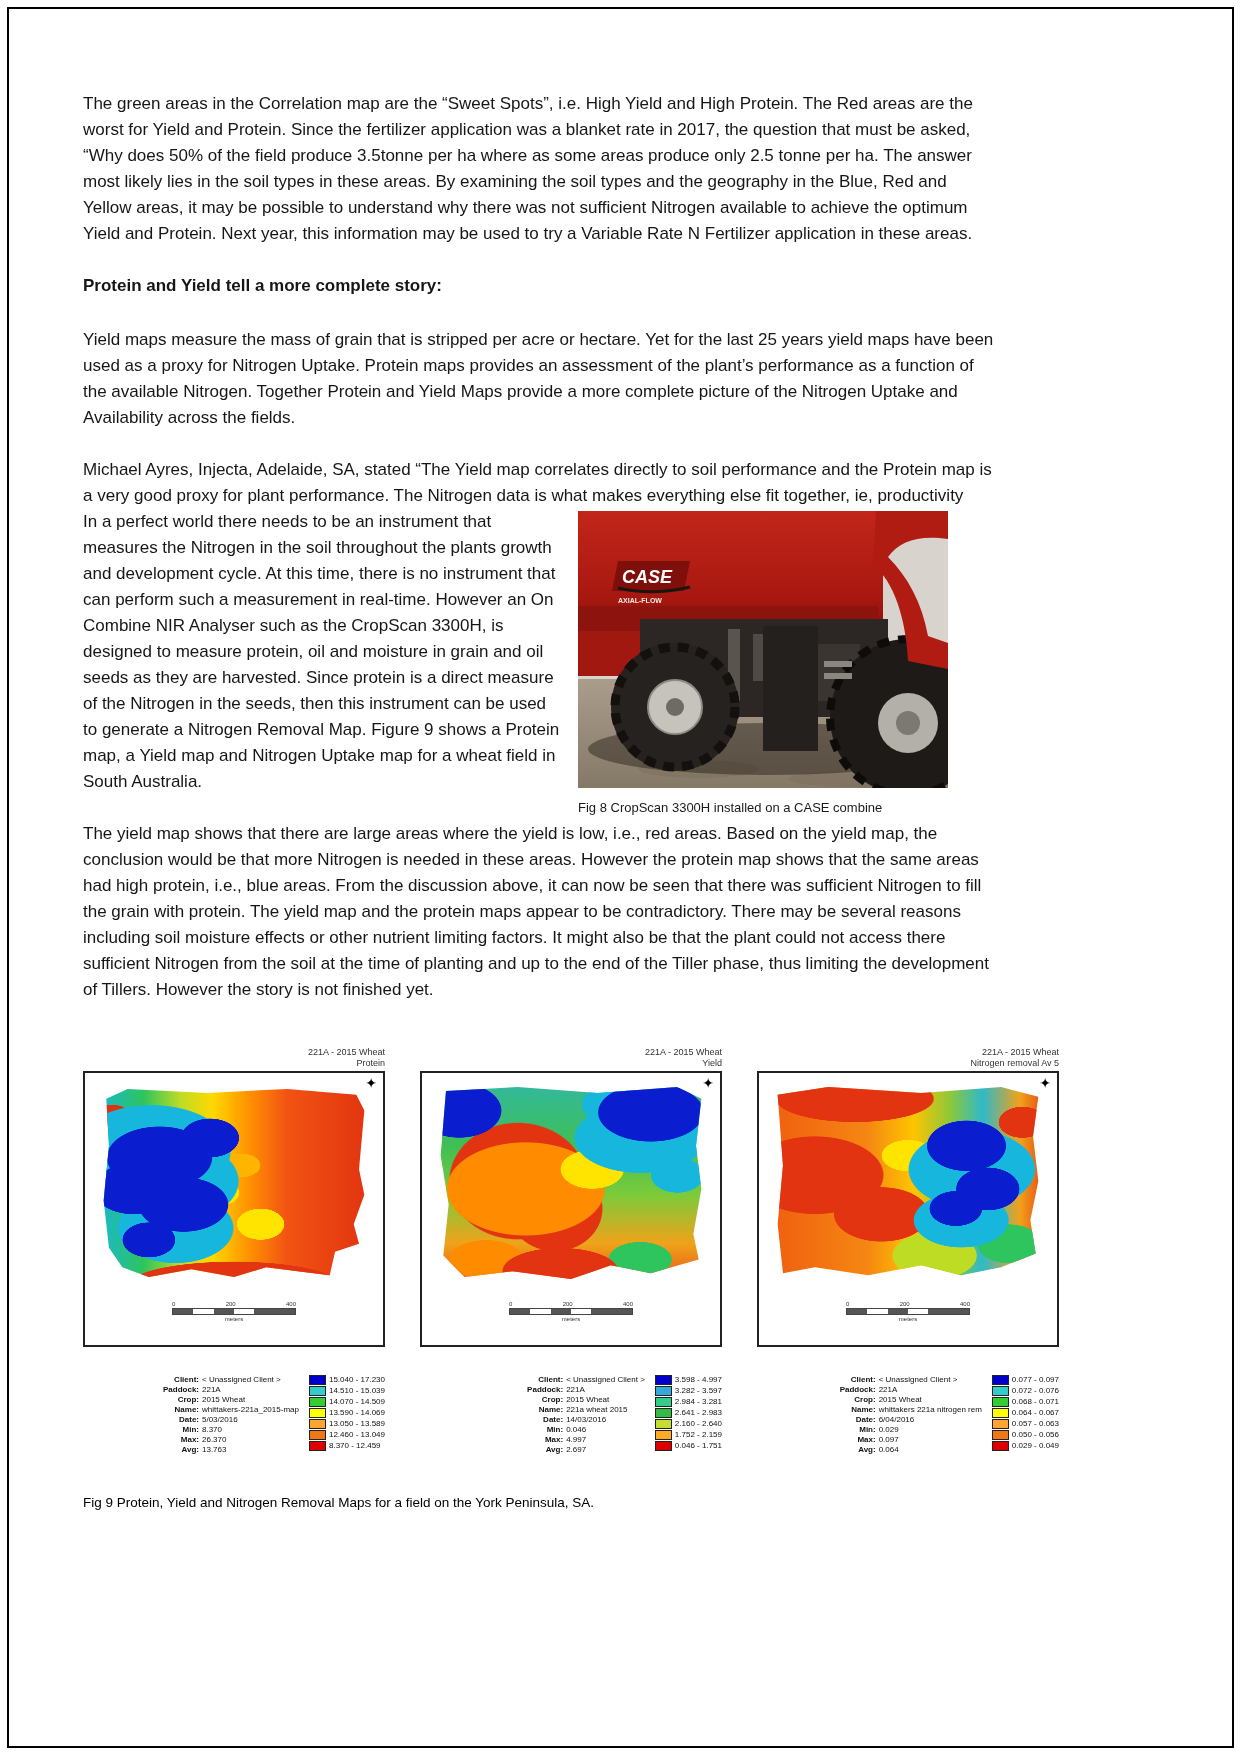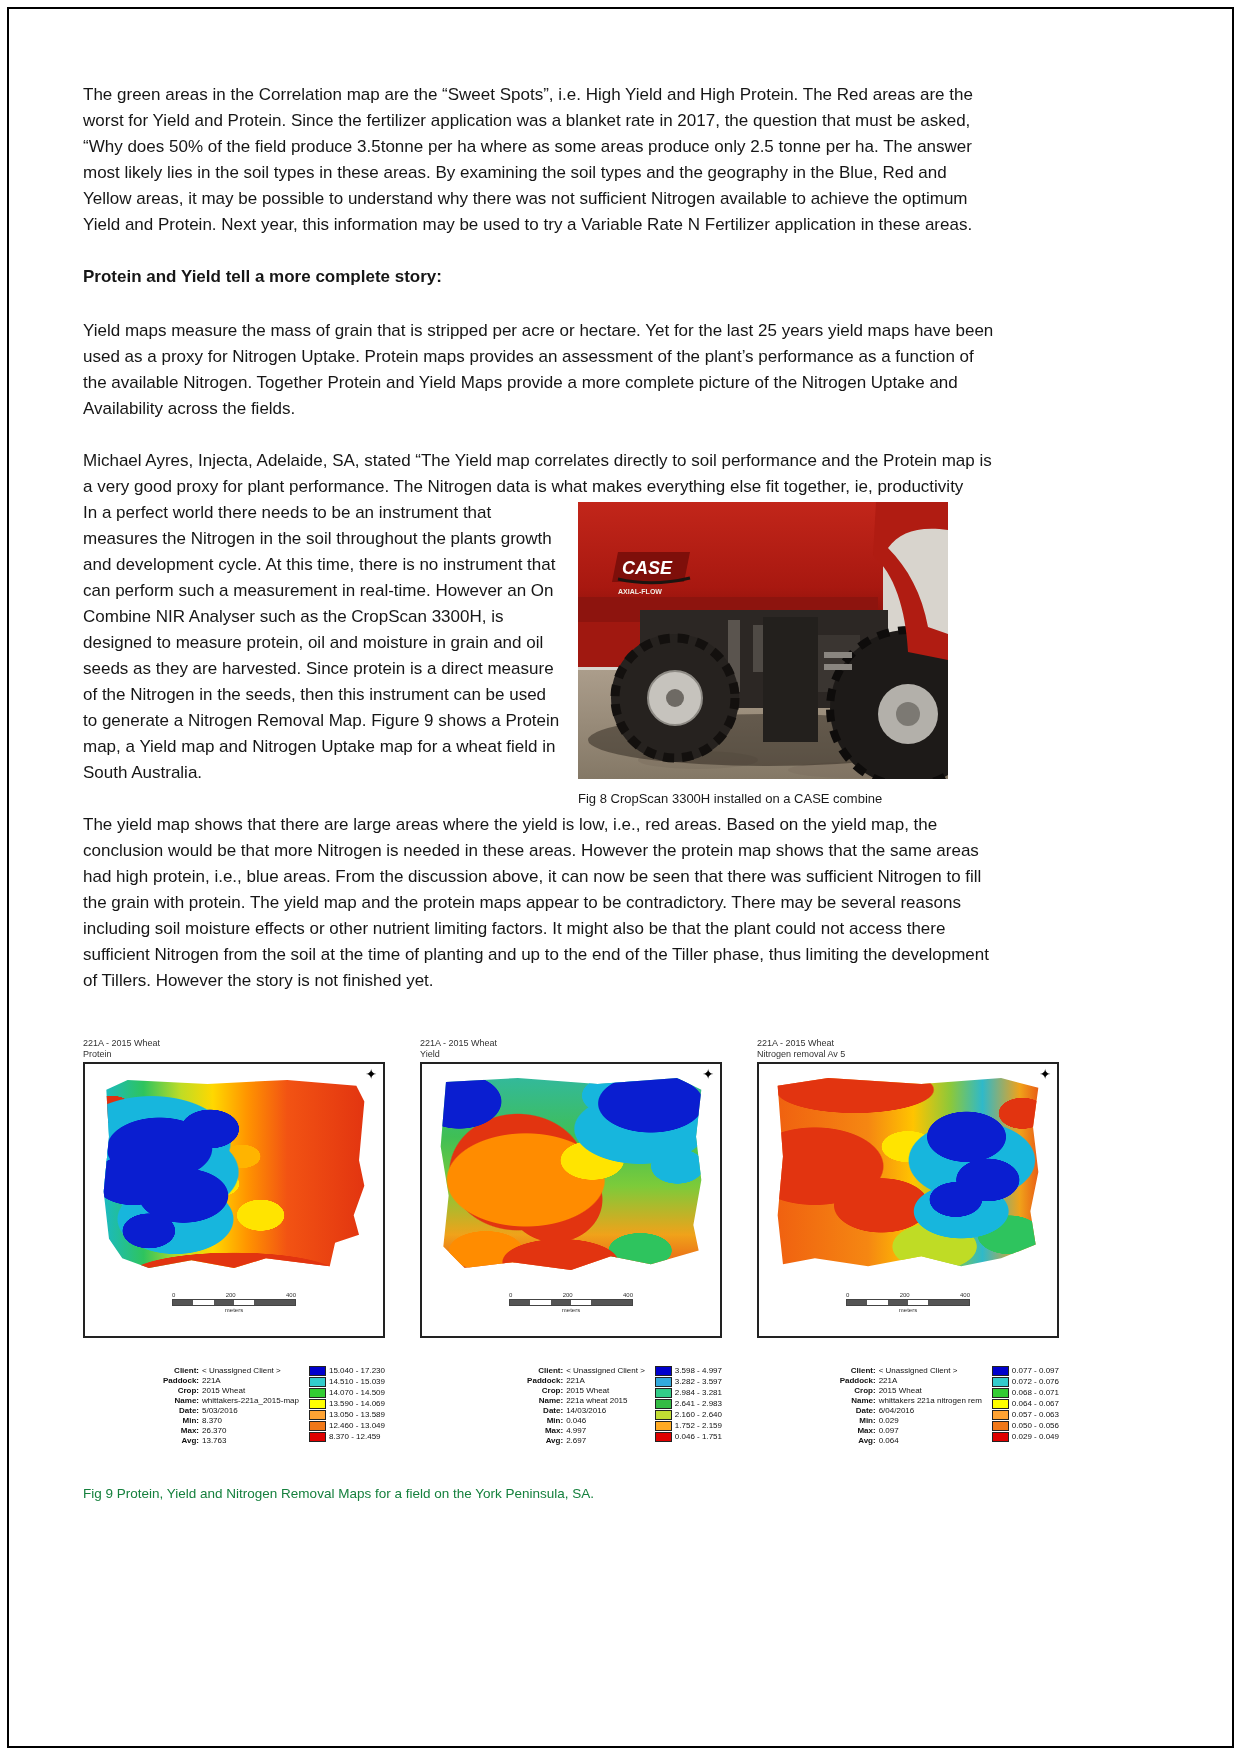--- a/index.html
+++ b/index.html
@@ -1,34 +1,34 @@
 <!DOCTYPE html>
 <html><head>
 <meta charset="utf-8">
 <style>
   html,body { margin:0; padding:0; background:#ffffff; }
   .page {
     position:relative; width:1240px; height:1754px; background:#fff;
     font-family:"Liberation Sans", sans-serif; color:#161616; overflow:hidden;
   }
   .frame { position:absolute; left:7px; top:7px; right:6px; bottom:6px; border:2px solid #000; pointer-events:none; }
-  .content { position:absolute; left:83px; top:82px; width:1000px; }
+  .content { position:absolute; left:83px; top:91px; width:1000px; }
   .txt { width:912px; font-size:17px; line-height:26px; margin:0 0 26px 0; }
   .hd  { width:912px; font-size:17px; line-height:26px; font-weight:bold; margin:4px 0 28px 0; }
   .wrapblock { width:912px; }
   .wrapblock p { margin:0 0 26px 0; }
   .fig8 { float:right; width:417px; margin:2px 0 4px 16px; }
   .fig8 svg { display:block; }
   .fig8cap { font-size:13px; line-height:16px; margin-top:12px; color:#1a1a1a; }
   .clr { clear:both; }
 
   
   .mapsrow { display:flex; gap:35px; width:976px; margin-top:44px; }
   .mapcol { width:302px; }
-  .mtitle { text-align:left; font-size:9px; line-height:11px; color:#333; margin-bottom:2px; }
+  .mtitle { text-align:right; font-size:9px; line-height:11px; color:#333; margin-bottom:2px; }
   .mapbox { position:relative; border:2px solid #222; height:272px; background:#fff; }
   .compass { position:absolute; top:3px; right:6px; font-size:14px; color:#000; line-height:14px; }
   .heat { height:196px; margin:14px 16px 0 16px; }
   .heat1 {
     background:
       radial-gradient(ellipse 20% 16% at 22% 36%, #0a1ed0 98%, transparent 100%),
       radial-gradient(ellipse 17% 14% at 31% 60%, #0a1ed0 98%, transparent 100%),
       radial-gradient(ellipse 15% 13% at 12% 52%, #0a1ed0 98%, transparent 100%),
       radial-gradient(ellipse 11% 10% at 41% 26%, #0a1ed0 98%, transparent 100%),
       radial-gradient(ellipse 10% 9% at 18% 78%, #0a1ed0 98%, transparent 100%),
@@ -88,21 +88,21 @@
   
   .legrow { display:flex; gap:35px; width:976px; margin-top:28px; }
   .legcol { width:302px; display:flex; justify-content:flex-end; }
   .legend { display:flex; gap:10px; align-items:flex-start; font-size:8px; line-height:10px; color:#111; }
   .lfields { display:grid; grid-template-columns:auto auto; column-gap:3px; }
   .lfields b { text-align:right; white-space:nowrap; }
   .lfields span { white-space:nowrap; }
   .lranges { display:flex; flex-direction:column; gap:1px; }
   .rr { display:flex; align-items:center; gap:3px; }
   .sw { display:inline-block; width:15px; height:8px; border:1px solid #222; }
-  .fig9cap { font-size:13.5px; margin-top:40px; color:#15803d; }
+  .fig9cap { font-size:13.5px; margin-top:40px; color:#000000; }
 </style>
 </head>
 <body>
 
 <div class="page">
   <div class="frame"></div>
   <div class="content">
 
     <p class="txt">The green areas in the Correlation map are the “Sweet Spots”, i.e. High Yield and High Protein. The Red areas are the worst for Yield and Protein. Since the fertilizer application was a blanket rate in 2017, the question that must be asked, “Why does 50% of the field produce 3.5tonne per ha where as some areas produce only 2.5 tonne per ha. The answer most likely lies in the soil types in these areas. By examining the soil types and the geography in the Blue, Red and Yellow areas, it may be possible to understand why there was not sufficient Nitrogen available to achieve the optimum Yield and Protein. Next year, this information may be used to try a Variable Rate N Fertilizer application in these areas.</p>
 

